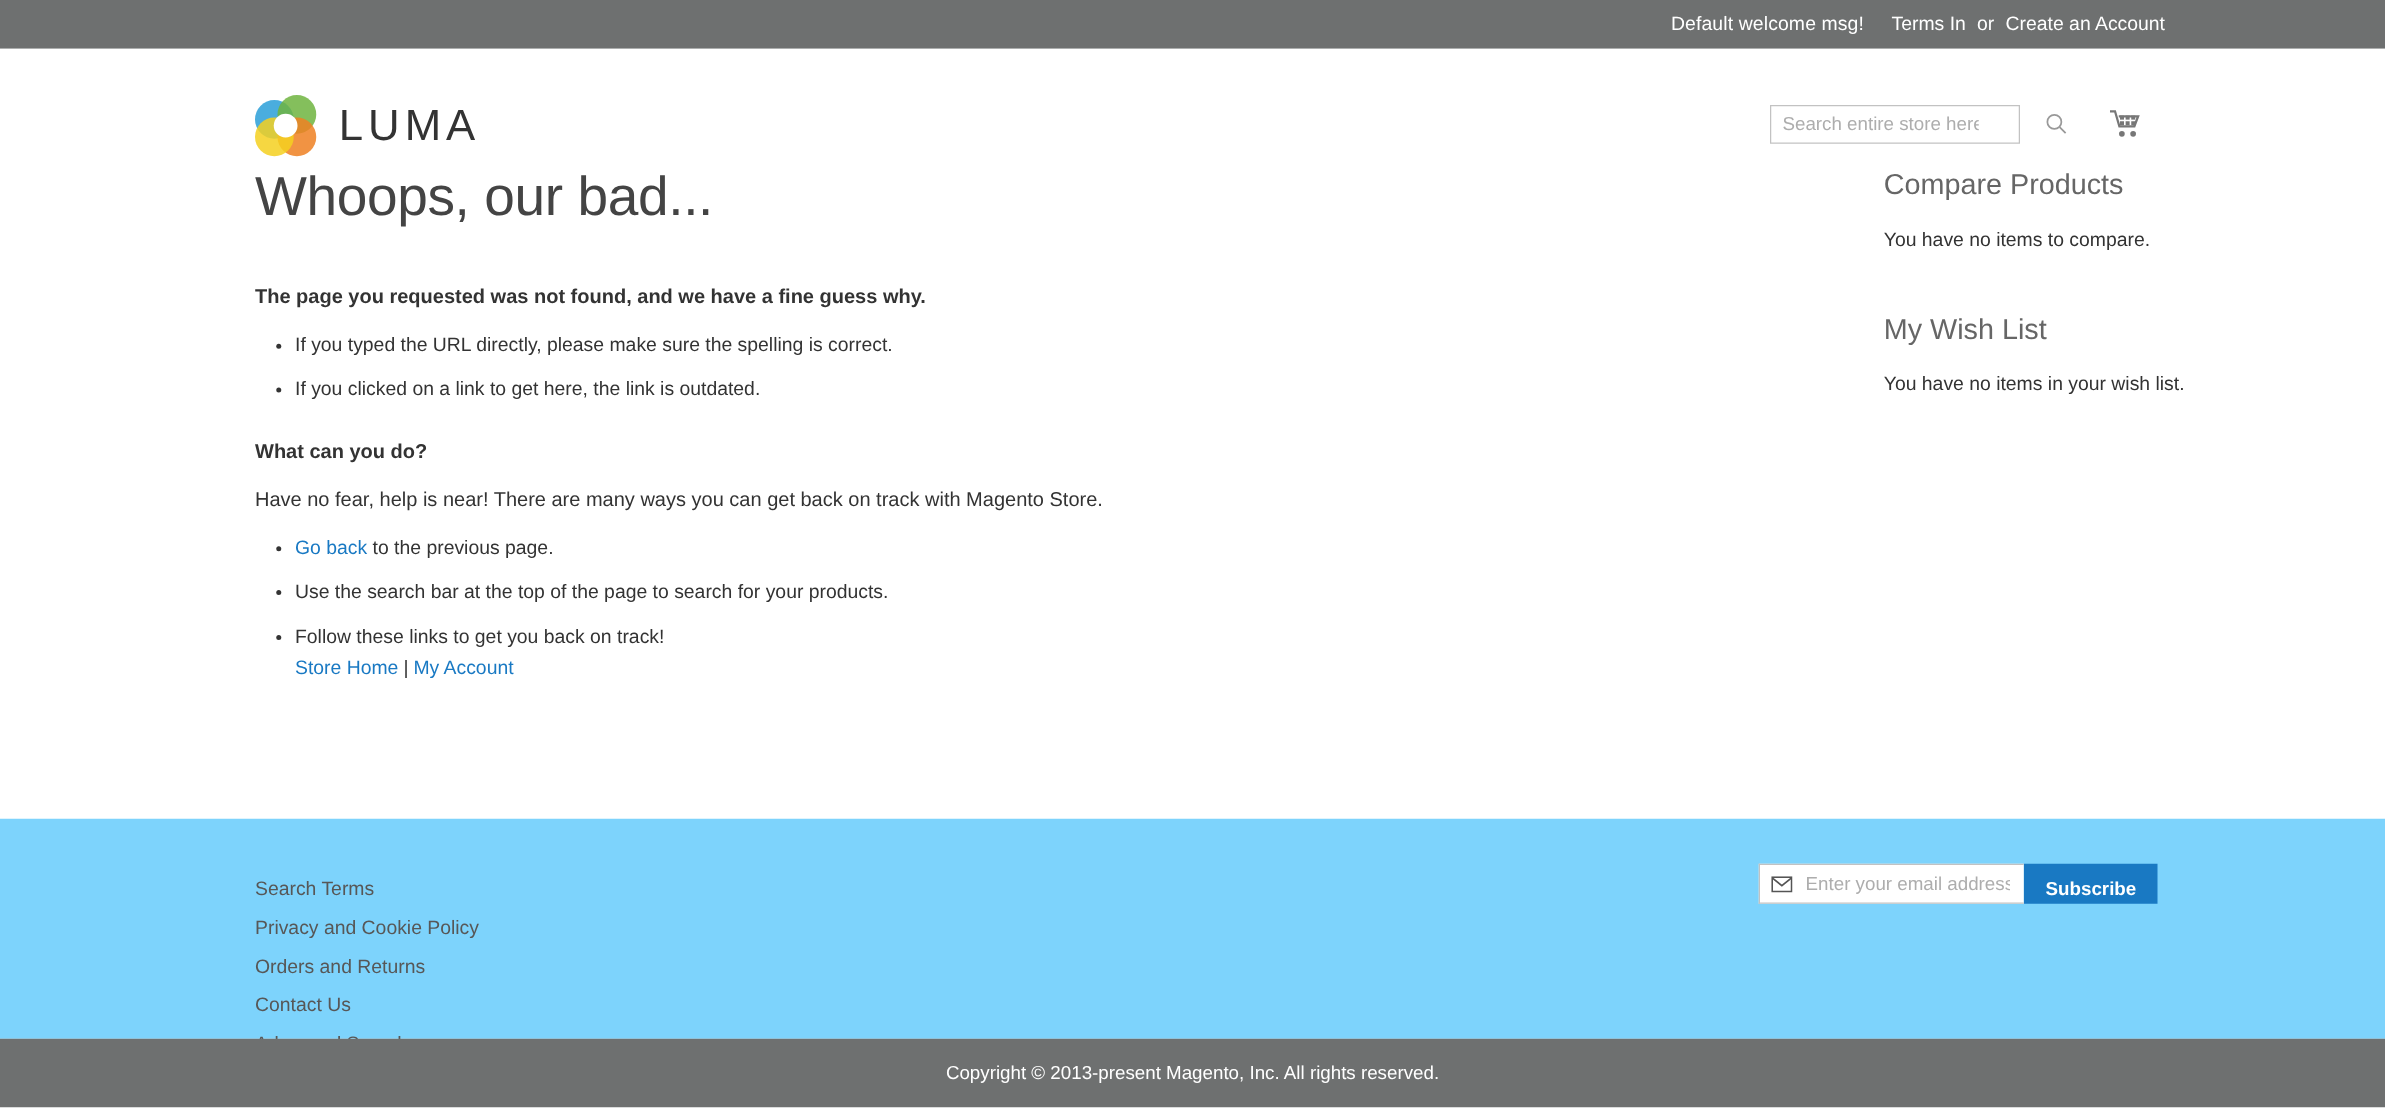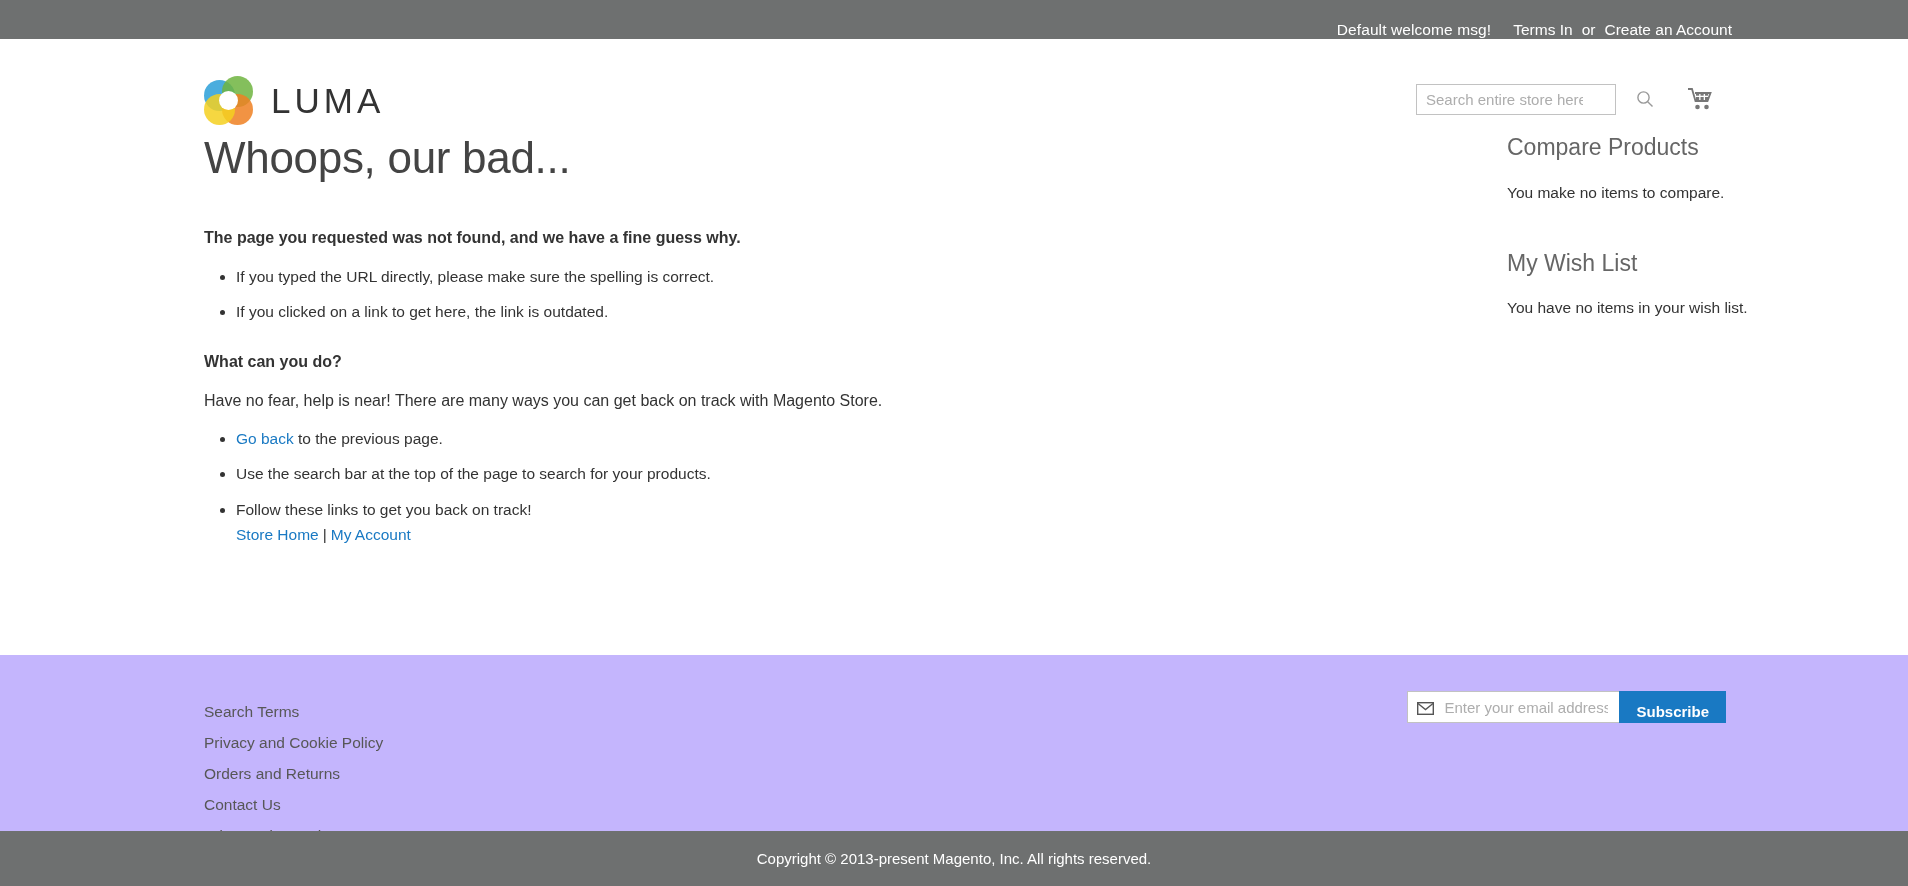--- a/index.html
+++ b/index.html
@@ -18,21 +18,21 @@
   .panel-wrapper {
     background: #6e7070;
     height: 39px;
     width: 100%;
   }
   .panel {
     max-width: 1580px;
     margin: 0 auto;
     height: 39px;
     display: flex;
-    align-items: flex-end;
+    align-items: center;
     justify-content: flex-end;
     padding-right: 12px;
     font-size: 15.5px;
     color: #ffffff;
   }
   .panel .welcome { margin-right: 22px; letter-spacing: .1px; }
   .panel a {
     color: #ffffff;
     text-decoration: none;
   }
@@ -204,21 +204,21 @@
     color: #333333;
     margin: 0;
   }
 
   
   .footer-wrapper {
     position: absolute;
     left: 0;
     top: 655px;
     width: 100%;
-    background: #c4b5fd;
+    background: #7dd3fc;
     height: 176px;
   }
   .footer {
     max-width: 1580px;
     margin: 0 auto;
     padding: 32px 12px 0 12px;
     position: relative;
     height: 176px;
   }
   .footer-links {
@@ -374,21 +374,21 @@
           <a href="#" class="link">Store Home</a><span class="link-sep">|</span><a href="#" class="link">My Account</a>
         </div>
       </li>
     </ul>
 
   </div>
 
   <div class="sidebar">
     <div class="sidebar-block">
       <div class="sidebar-title">Compare Products</div>
-      <p class="sidebar-empty">You make no items to compare.</p>
+      <p class="sidebar-empty">You have no items to compare.</p>
     </div>
     <div class="sidebar-block">
       <div class="sidebar-title">My Wish List</div>
       <p class="sidebar-empty">You have no items in your wish list.</p>
     </div>
   </div>
 
 </div>
 
 <div class="footer-wrapper">

